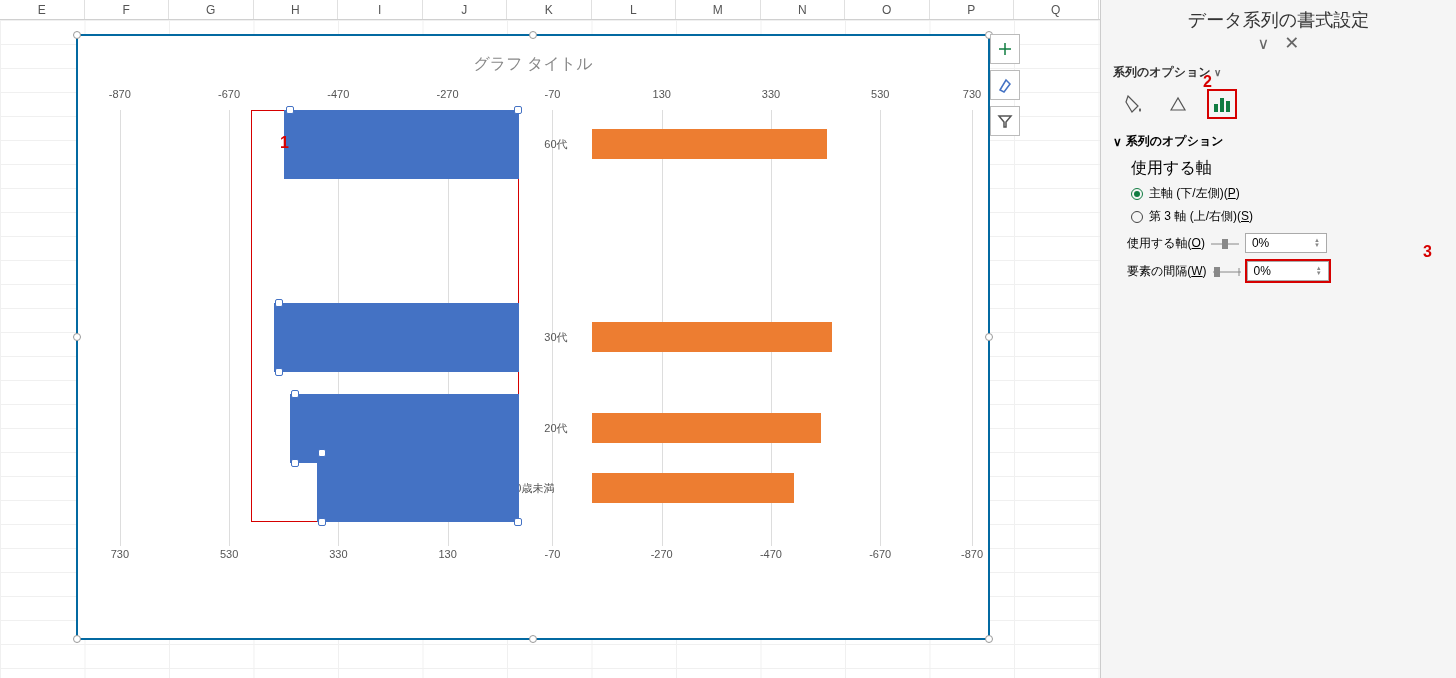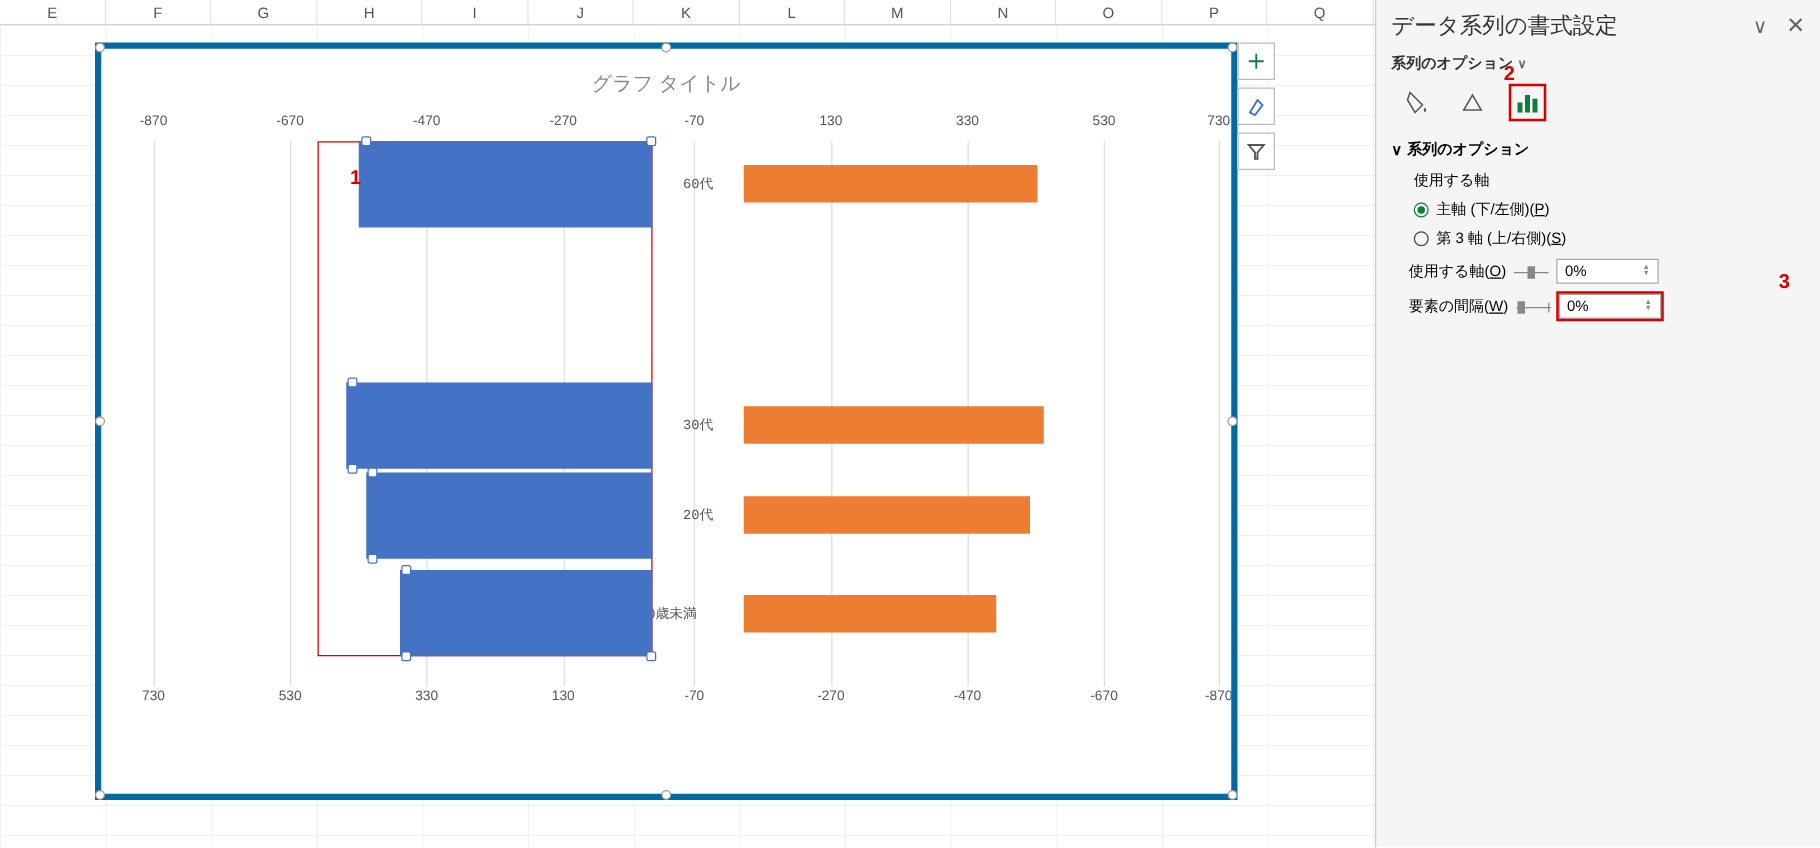--- a/index.html
+++ b/index.html
@@ -41,21 +41,21 @@
         linear-gradient(to bottom, #f0f0f0 1px, transparent 1px);
       background-size: 84.5px 24px;
     }
     .chart-container {
       position: absolute;
       top: 34px;
       left: 76px;
       width: 914px;
       height: 606px;
       background: #fff;
-      border: 5px solid #0369a1;
+      border: 2px solid #0369a1;
     }
     .chart-handle {
       position: absolute;
       width: 8px;
       height: 8px;
       background: #fff;
       border: 1px solid #999;
       border-radius: 50%;
     }
     .ch-tl { top: -5px; left: -5px; }
@@ -99,21 +99,20 @@
       top: 0;
       bottom: 0;
       width: 1px;
       background: #ddd;
     }
     .bar-row {
       position: absolute;
       left: 0;
       width: 100%;
       height: 68.66px;
-      font-family: Liberation Mono, monospace;
     }
     .bar-male {
       position: absolute;
       height: 100%;
       background: #4472c4;
     }
     .bar-female {
       position: absolute;
       height: 30px;
       background: #ed7d31;
@@ -188,41 +187,42 @@
       border-left: 1px solid #ccc;
       padding: 8px 12px;
     }
     .panel-title {
       font-size: 18px;
       color: #333;
       margin-bottom: 10px;
       display: flex;
       align-items: center;
       justify-content: space-between;
+      flex-direction: column;
     }
     .panel-close { font-size: 18px; color: #666; margin-left: 10px; }
     .panel-coll { font-size: 16px; color: #666; }
     .sub-title {
       font-size: 12px;
       font-weight: bold;
       color: #333;
     }
     .sub-title-dd { color:#666; font-size:10px; }
     .icon-row { display: flex; gap: 18px; margin: 10px 0 16px 8px; align-items:center;}
     .icon-btn { width: 26px; height: 26px; display:flex; align-items:center; justify-content:center;}
     .icon-btn.sel { outline: 2px solid #d60000; }
     .section-head {
       font-size: 12px;
       font-weight: bold;
       margin: 8px 0;
       display:flex;
       align-items:center;
       gap:4px;
     }
-    .option-sub { margin-left: 18px; font-size: 12px; margin-bottom: 4px; }
+    .option-sub { margin-left: 18px; font-size: 16px; margin-bottom: 4px; }
     .radio-row { display:flex; align-items:center; gap:6px; margin: 6px 0 6px 18px; font-size:12px;}
     .radio { width:12px; height:12px; border-radius:50%; border:1px solid #444; display:inline-block; position:relative;}
     .radio.checked { border-color:#107c41;}
     .radio.checked::after{content:'';position:absolute;top:2px;left:2px;width:6px;height:6px;border-radius:50%;background:#107c41;}
     .slider-row { display:flex; align-items:center; gap:6px; margin:8px 0 8px 14px; font-size:12px;}
     .slider-track { flex:0 0 28px; height:10px; position:relative;}
     .val-box { flex: 0 0 82px; background:#fff; border:1px solid #aaa; padding:2px 6px; font-size:12px; display:flex; justify-content:space-between; align-items:center;}
     .val-box.hl { outline:2px solid #d60000;}
     .spin { display:flex; flex-direction:column; font-size:6px; line-height:5px; color:#888;}
     .underline { text-decoration: underline; }
@@ -293,21 +293,21 @@
           <div class="sel-dot" style="right:51.5%; top:-4px;"></div>
           <div class="sel-dot" style="left:21.5%; top:-4px;"></div>
         </div>
         <div class="bar-row" style="top:193px;">
           <span class="cat-label" style="left:48%">30代</span>
           <div class="bar-male" style="right:51.8%; width:28.1%;"></div>
           <div class="bar-female" style="left:56.5%; width:27.5%;"></div>
           <div class="sel-dot" style="left:20.2%; top:-4px;"></div>
           <div class="sel-dot" style="left:20.2%; bottom:-4px;"></div>
         </div>
-        <div class="bar-row" style="top:265px;">
+        <div class="bar-row" style="top:284px;">
           <span class="cat-label" style="left:48%">20代</span>
           <div class="bar-male" style="right:51.8%; width:26.2%;"></div>
           <div class="bar-female" style="left:56.5%; width:26.2%;"></div>
           <div class="sel-dot" style="left:22.1%; top:-4px;"></div>
           <div class="sel-dot" style="left:22.1%; bottom:-4px;"></div>
         </div>
         <div class="bar-row" style="top:343.3px;">
           <span class="cat-label" style="left:46.5%">20歳未満</span>
           <div class="bar-male" style="right:51.8%; width:23.1%;"></div>
           <div class="bar-female" style="left:56.5%; width:23.1%;"></div>

